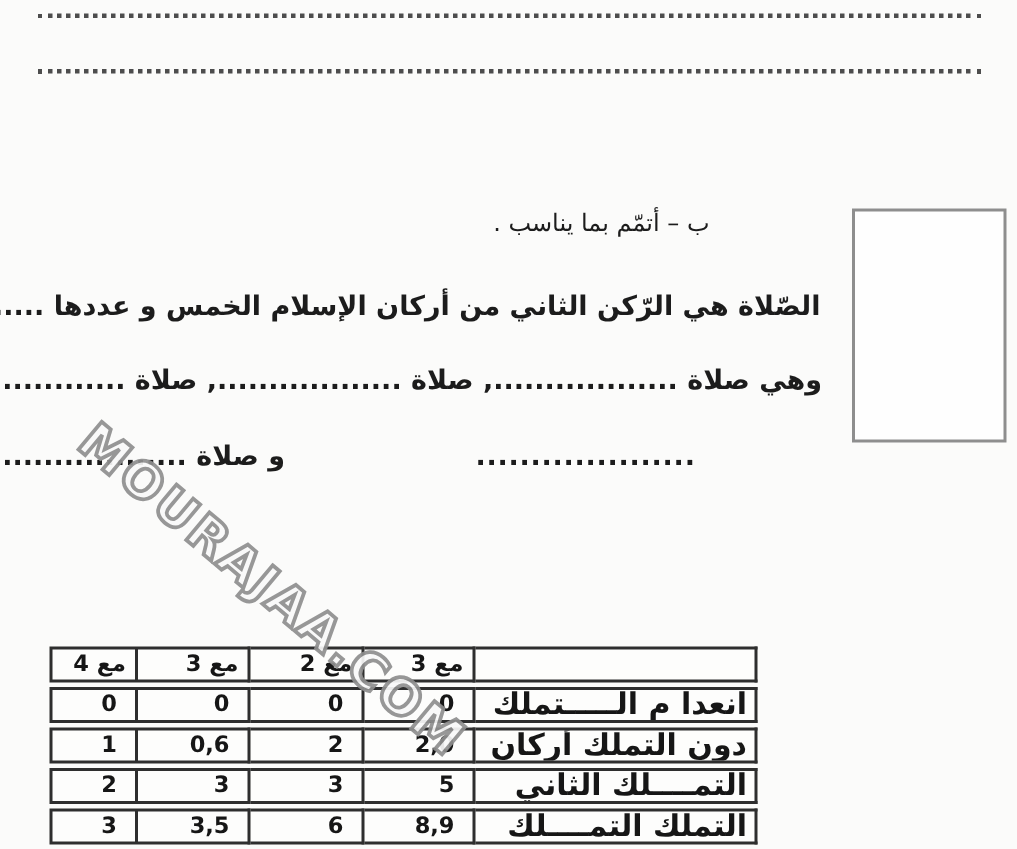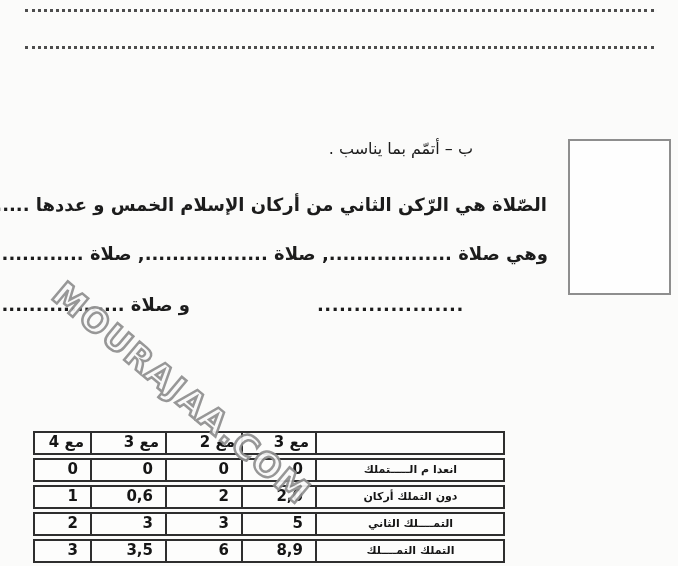--- a/index.html
+++ b/index.html
@@ -46,21 +46,21 @@
     border-collapse:separate; border-spacing:0 3px;
     direction:rtl; table-layout:fixed;
     font-size:15px; font-weight:700; color:#161616;
   }
   .marks-table th, .marks-table td {
     border:2px solid #2e2e2e; border-left:none;
     height:16px; line-height:17px; padding:1px 6px 2px 6px;
     overflow:hidden; background:#fdfdfc;
   }
   .marks-table th:last-child, .marks-table td:last-child { border-left:2px solid #2e2e2e; }
-  .marks-table .lbl { text-align:center; padding-right:5px; font-size:11px; }
+  .marks-table .lbl { text-align:right; padding-right:5px; font-size:20px; }
   .marks-table .num { text-align:right; padding-right:12px; }
   .marks-table th   { text-align:right; font-weight:700; }
 </style>
 </head>
 <body>
 
 <div class="page">
 
   <div class="dotted-line l1"></div>
   <div class="dotted-line l2"></div>

